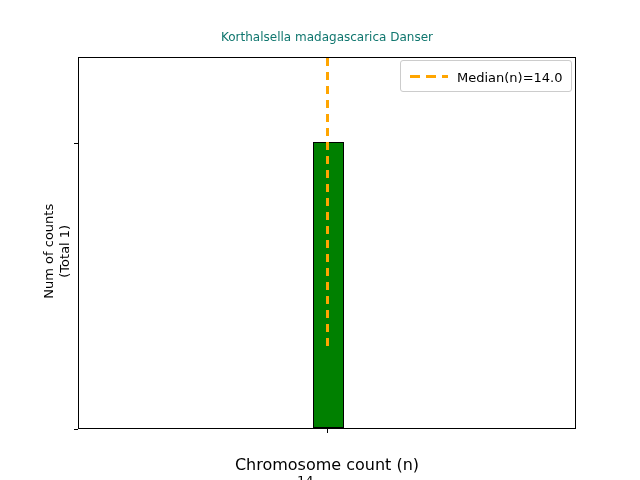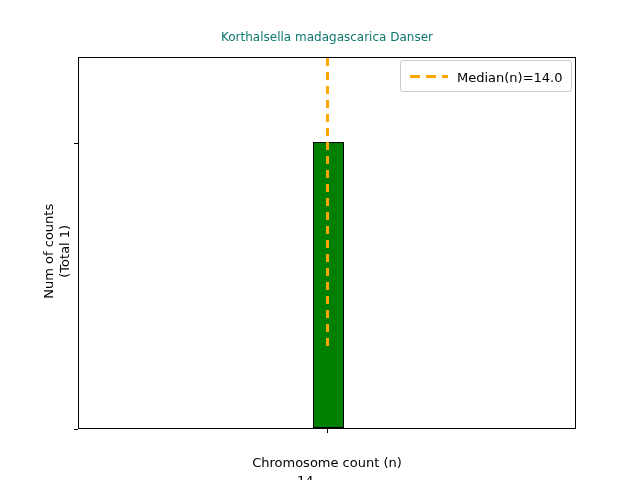--- a/index.html
+++ b/index.html
@@ -94,21 +94,21 @@
     margin-top: 38px;
   }
 
   
   #xlabel {
     position: absolute;
     left: 78px;
     top: 455px;
     width: 498px;
     text-align: center;
-    font-size: 13px;
+    font-size: 16px;
     color: #000000;
   }
   #ylabel {
     position: absolute;
     left: -129px;
     top: 235px;
     width: 372px;
     text-align: center;
     font-size: 13px;
     color: #000000;

